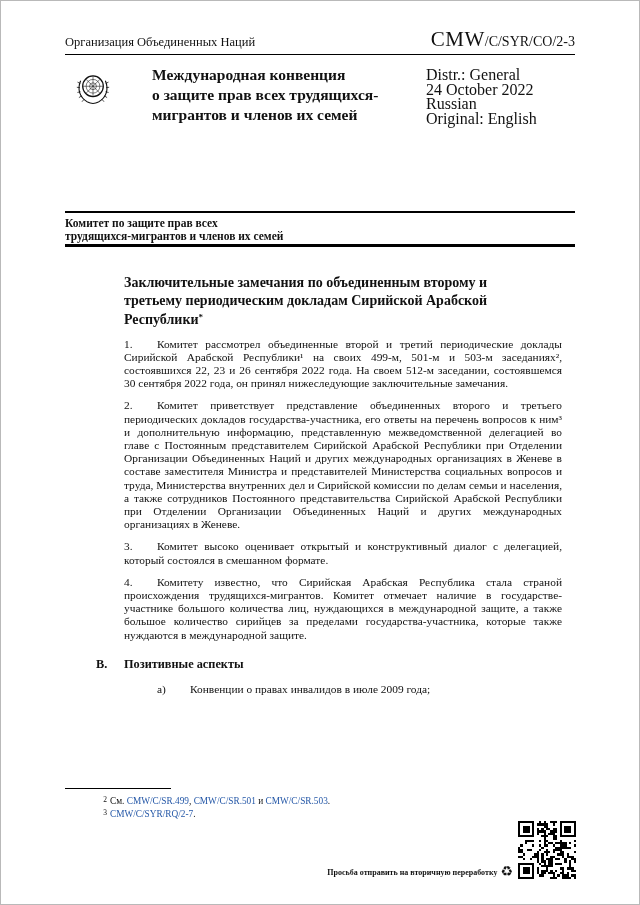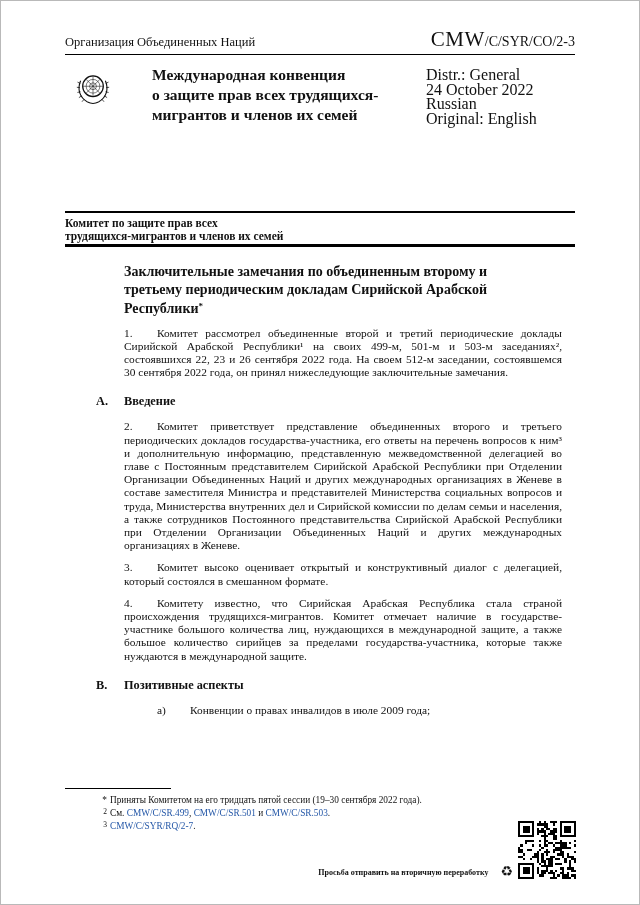--- a/index.html
+++ b/index.html
@@ -25,21 +25,21 @@
   .distr { position:absolute; left:361px; top:5px; font-size:16px; line-height:14.5px; }
 
   .rule-1 { position:absolute; left:64px; right:64px; top:210px; height:1.5px; background:#000; }
   .committee { position:absolute; left:64px; top:216px; font-weight:bold;
                font-size:11.5px; line-height:12.5px; }
   .rule-2 { position:absolute; left:64px; right:64px; top:243px; height:2.5px; background:#000; }
 
   
   .content { position:absolute; left:64px; right:65px; top:262px; font-size:11.4px; }
   .doc-title { margin-left:59px; width:400px; font-size:14px; line-height:17.5px;
-               font-weight:bold; margin-bottom:8px; }
+               font-weight:bold; margin-bottom:8px;margin-top:11px; }
   .title-ref { font-size:9px; vertical-align:4px; }
   .para { margin:9px 12px 0 59px; text-align:justify; line-height:13.2px; }
   .pnum { display:inline-block; width:33px; }
   .sec { margin:15px 0 11px 31px; font-size:12.3px; font-weight:bold; }
   .sec-letter { display:inline-block; width:28px; }
   .subitem { padding-left:33px; text-align:left; }
 
   
   .footnotes { position:absolute; left:64px; width:455px; top:787px;
                font-size:9.3px; line-height:12px; }
@@ -47,21 +47,21 @@
   .fn { padding-left:30px; }
   .fn-mark { display:inline-block; width:15px; text-align:right; padding-right:3px; }
   .fn-mark.sup { font-size:7.5px; vertical-align:2px; }
   .link { color:#2457a7; text-decoration:none; cursor:pointer; }
 
   
   .ge-number { position:absolute; left:64px; top:904px; font-size:15px; white-space:pre; }
   .qr { position:absolute; left:517px; top:820px; width:58px; height:58px; }
   .qr svg { width:100%; height:100%; display:block; }
   .recycle { position:absolute; top:864px; left:240px; width:272px;
-             display:flex; align-items:center; justify-content:flex-end; gap:12px;
+             display:flex; align-items:center; justify-content:flex-end; gap:3px;
              font-size:8px; font-weight:bold; }
   .recycle-icon { font-size:14px; font-weight:normal; line-height:1; }
 </style>
 </head>
 <body>
 
 <div class="page">
 
   <header class="top-header">
     <span class="org-name">Организация Объединенных Наций</span>
@@ -104,37 +104,35 @@
     <div>трудящихся-мигрантов и членов их семей</div>
   </div>
 
   <div class="rule-2"></div>
 
   <main class="content">
     <h1 class="doc-title"><span>Заключительные замечания по объединенным второму и третьему периодическим докладам Сирийской Арабской Республики</span><span class="title-ref">*</span></h1>
 
     <p class="para"><span class="pnum">1.</span><span>Комитет рассмотрел объединенные второй и третий периодические доклады Сирийской Арабской Республики¹ на своих 499-м, 501-м и 503-м заседаниях², состоявшихся 22, 23 и 26 сентября 2022 года. На своем 512-м заседании, состоявшемся 30 сентября 2022 года, он принял нижеследующие заключительные замечания.</span></p>
 
-    <h2 class="sec"><span class="sec-letter">A.</span><span>Введение</span></h2>
 
     <p class="para"><span class="pnum">2.</span><span>Комитет приветствует представление объединенных второго и третьего периодических докладов государства-участника, его ответы на перечень вопросов к ним³ и дополнительную информацию, представленную межведомственной делегацией во главе с Постоянным представителем Сирийской Арабской Республики при Отделении Организации Объединенных Наций и других международных организациях в Женеве в составе заместителя Министра и представителей Министерства социальных вопросов и труда, Министерства внутренних дел и Сирийской комиссии по делам семьи и населения, а также сотрудников Постоянного представительства Сирийской Арабской Республики при Отделении Организации Объединенных Наций и других международных организациях в Женеве.</span></p>
 
     <p class="para"><span class="pnum">3.</span><span>Комитет высоко оценивает открытый и конструктивный диалог с делегацией, который состоялся в смешанном формате.</span></p>
 
     <p class="para"><span class="pnum">4.</span><span>Комитету известно, что Сирийская Арабская Республика стала страной происхождения трудящихся-мигрантов. Комитет отмечает наличие в государстве-участнике большого количества лиц, нуждающихся в международной защите, а также большое количество сирийцев за пределами государства-участника, которые также нуждаются в международной защите.</span></p>
 
     <h2 class="sec"><span class="sec-letter">B.</span><span>Позитивные аспекты</span></h2>
 
 
     <p class="para subitem"><span class="pnum">a)</span><span>Конвенции о правах инвалидов в июле 2009 года;</span></p>
   </main>
 
   <div class="footnotes">
     <div class="fn-rule"></div>
-    <div class="fn"><span class="fn-mark">*</span><span>Приняты Комитетом на его тридцать пятой сессии (19–30 сентября 2022 года).</span></div>
     <div class="fn"><span class="fn-mark sup">2</span><span>См. </span><a class="link">CMW/C/SR.499</a><span>, </span><a class="link">CMW/C/SR.501</a><span> и </span><a class="link">CMW/C/SR.503</a><span>.</span></div>
     <div class="fn"><span class="fn-mark sup">3</span><a class="link">CMW/C/SYR/RQ/2-7</a><span>.</span></div>
   </div>
 
   <div class="ge-number">GE.22-17403  (R)  131222  060323</div>
 
   <div class="qr">
     <svg id="qr-svg" viewBox="0 0 25 25" aria-hidden="true">
         <g fill="#000" shape-rendering="crispEdges">
           <rect x="9" y="0" width="1" height="1"></rect>

